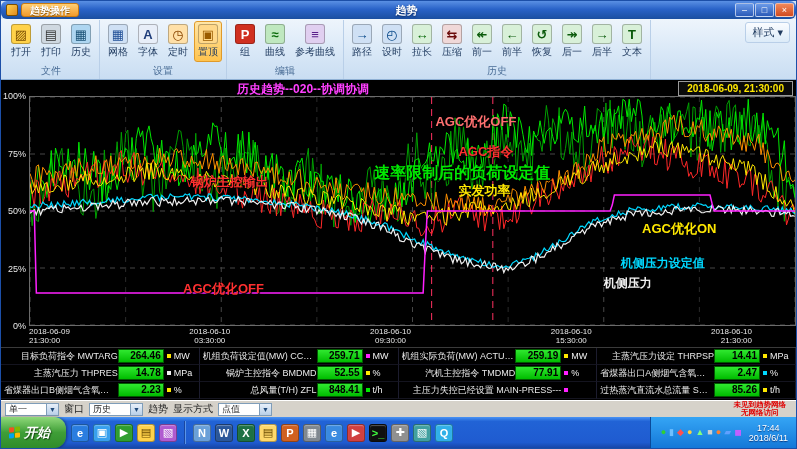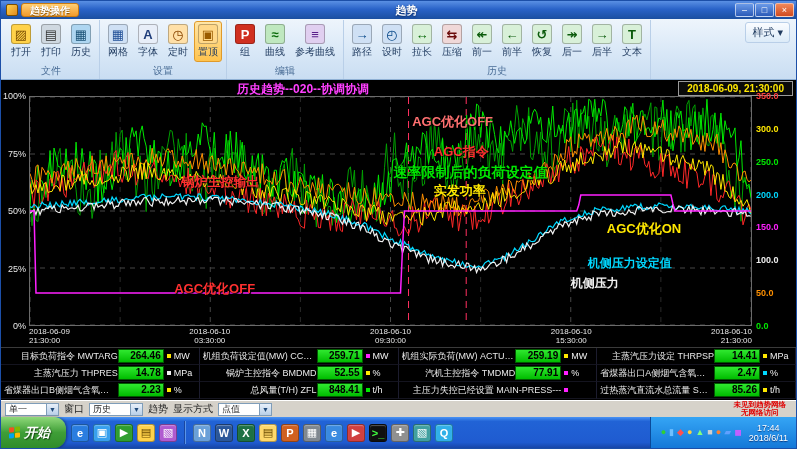--- a/index.html
+++ b/index.html
@@ -3,21 +3,21 @@
 <meta charset="utf-8">
 <style>
   * { box-sizing: border-box; }
   html,body { margin:0; padding:0; background:#70757d; }
   body { font-family:"Liberation Sans","DejaVu Sans",sans-serif; }
   .screen { width:797px; height:449px; display:flex; flex-direction:column; overflow:hidden;
             background:#d6e5f5; border:1px solid #1c4fa8; }
 
   
   .titlebar { height:18px; flex:0 0 18px; background:linear-gradient(180deg,#5a90e4 0%,#2a63c8 45%,#1b4fa0 100%);
-              display:flex; align-items:center; color:#fff; font-size:11px; padding:0 2px; }
+              display:flex; align-items:center; color:#fff; font-size:11px; padding:0 2px;border-radius:6px; }
   .appicon { width:12px; height:12px; background:linear-gradient(135deg,#ffd24a,#e08a20); border:1px solid #7a4e00;
              border-radius:2px; margin:0 3px; }
   .appmenu { background:linear-gradient(180deg,#ffcf73,#f09a2c); border:1px solid #c87a10; border-radius:3px;
              color:#fff; font-weight:bold; padding:0 8px; height:14px; line-height:13px; font-size:10px;
              text-shadow:0 1px 1px #7a4a00; }
   .tbtitle { flex:1; text-align:center; font-weight:bold; text-shadow:0 1px 2px #0a2a60; }
   .wbtn { width:19px; height:14px; margin-left:1px; border:1px solid rgba(255,255,255,.6); border-radius:2px;
           display:flex; align-items:center; justify-content:center; font-size:9px; color:#fff;
           background:linear-gradient(180deg,#6a9ae8,#2a5ab8); }
   .wbtn.close { background:linear-gradient(180deg,#f0885a,#d04a20); }
@@ -256,38 +256,28 @@
             <polyline points="0.0,167.8 2.8,181.8 5.6,198.5 8.3,152.2 11.1,148.8 13.9,191.2 16.7,154.2 19.4,160.3 22.2,170.9 25.0,161.3 27.8,169.8 30.6,188.7 33.3,162.7 36.1,167.5 38.9,183.4 41.7,170.2 44.4,152.7 47.2,145.7 50.0,159.9 52.8,140.4 55.6,185.8 58.3,149.8 61.1,174.3 63.9,134.6 66.7,149.8 69.4,157.7 72.2,169.9 75.0,171.7 77.8,166.1 80.6,156.6 83.3,163.3 86.1,128.7 88.9,167.8 91.7,167.2 94.4,168.5 97.2,145.4 100.0,137.5 102.8,161.8 105.6,129.1 108.3,172.5 111.1,162.1 113.9,150.3 116.7,132.9 119.4,141.9 122.2,138.0 125.0,131.3 127.8,145.5 130.6,137.2 133.3,156.9 136.1,155.1 138.9,124.3 141.7,123.9 144.4,156.1 147.2,149.8 150.0,130.9 152.8,144.7 155.6,146.0 158.3,149.5 161.1,137.1 163.9,149.2 166.7,147.5 169.4,112.4 172.2,142.1 175.0,124.7 177.8,144.3 180.6,131.0 183.3,152.1 186.1,140.9 188.9,117.3 191.7,113.2 194.4,122.4 197.2,116.2 200.0,141.8 202.8,154.9 205.6,140.3 208.3,153.6 211.1,129.2 213.9,145.7 216.7,143.1 219.4,151.5 222.2,140.0 225.0,158.0 227.8,138.6 230.6,115.1 233.3,158.2 236.1,140.5 238.9,123.8 241.7,158.8 244.4,140.2 247.2,167.6 250.0,132.7 252.8,128.8 255.6,158.3 258.3,161.9 261.1,133.8 263.9,156.8 266.7,155.2 269.4,147.5 272.2,170.8 275.0,137.5 277.8,134.9 280.6,171.0 283.3,146.2 286.1,159.1 288.9,163.0 291.7,175.1 294.4,143.6 297.2,142.6 300.0,159.7 302.8,169.3 305.6,153.5 308.3,167.0 311.1,155.0 313.9,165.9 316.7,154.0 319.4,189.2 322.2,146.3 325.0,192.0 327.8,180.8 330.6,184.9 333.3,184.3 336.1,191.7 338.9,164.1 341.7,193.3 344.4,186.3 347.2,180.2 350.0,162.9 352.8,158.3 355.6,199.3 358.3,208.2 361.1,186.4 363.9,189.1 366.7,200.5 369.4,212.0 372.2,193.6 375.0,175.8 377.8,187.1 380.6,200.1 383.3,195.4 386.1,193.2 388.9,208.9 391.7,187.3 394.4,199.8 397.2,221.3 400.0,177.6 402.8,210.5 405.6,190.1 408.3,225.0 411.1,220.3 413.9,191.8 416.7,198.4 419.4,204.6 422.2,196.0 425.0,192.1 427.8,191.2 430.6,195.6 433.3,207.9 436.1,199.0 438.9,231.0 441.7,187.6 444.4,218.9 447.2,225.5 450.0,197.8 452.8,227.0 455.6,233.8 458.3,234.2 461.1,227.4 463.9,199.7 466.7,218.7 469.4,229.4 472.2,239.7 475.0,234.9 477.8,198.6 480.6,238.5 483.3,226.5 486.1,210.6 488.9,226.2 491.7,215.9 494.4,212.1 497.2,219.4 500.0,211.3 502.8,216.8 505.6,240.0 508.3,235.4 511.1,231.8 513.9,237.6 516.7,237.6 519.4,209.0 522.2,221.7 525.0,231.6 527.8,246.3 530.6,208.2 533.3,234.8 536.1,254.8 538.9,249.8 541.7,251.1 544.4,212.4 547.2,233.2 550.0,222.3 552.8,242.4 555.6,229.7 558.3,228.3 561.1,247.5 563.9,210.1 566.7,249.0 569.4,254.2 572.2,211.7 575.0,231.7 577.8,244.9 580.6,219.5 583.3,247.7 586.1,218.2 588.9,259.5 591.7,219.2 594.4,260.7 597.2,252.7 600.0,239.1 602.8,237.5 605.6,255.8 608.3,240.0 611.1,225.2 613.9,222.7 616.7,230.3 619.4,228.7 622.2,228.0 625.0,212.3 627.8,231.5 630.6,201.4 633.3,203.2 636.1,208.0 638.9,238.6 641.7,209.2 644.4,222.5 647.2,195.5 650.0,216.0 652.8,207.8 655.6,190.9 658.3,203.1 661.1,214.9 663.9,181.8 666.7,185.5 669.4,199.7 672.2,211.0 675.0,183.7 677.8,186.6 680.6,182.9 683.3,181.2 686.1,203.2 688.9,200.8 691.7,161.0 694.4,193.3 697.2,187.6 700.0,165.7 702.8,160.1 705.6,192.4 708.3,177.4 711.1,149.0 713.9,142.7 716.7,179.1 719.4,155.7 722.2,152.6 725.0,160.8 727.8,125.1 730.6,129.6 733.3,143.2 736.1,124.3 738.9,139.3 741.7,134.2 744.4,93.2 747.2,98.8 750.0,87.2 752.8,131.8 755.6,118.5 758.3,125.6 761.1,80.6 763.9,91.6 766.7,92.4 769.4,79.2 772.2,90.5 775.0,82.3 777.8,108.8 780.6,92.0 783.3,101.1 786.1,82.4 788.9,85.3 791.7,75.2 794.4,103.1 797.2,86.4 800.0,68.7 802.8,94.8 805.6,80.7 808.3,95.1 811.1,64.4 813.9,72.3 816.7,97.3 819.4,79.9 822.2,79.9 825.0,93.9 827.8,57.0 830.6,49.9 833.3,79.6 836.1,44.3 838.9,49.2 841.7,39.6 844.4,66.6 847.2,75.0 850.0,41.4 852.8,63.2 855.6,86.7 858.3,86.7 861.1,86.6 863.9,80.7 866.7,54.0 869.4,81.8 872.2,63.0 875.0,67.2 877.8,49.8 880.6,87.5 883.3,97.3 886.1,85.5 888.9,79.2 891.7,95.1 894.4,69.7 897.2,88.7 900.0,63.3 902.8,71.9 905.6,99.0 908.3,79.0 911.1,67.9 913.9,89.2 916.7,70.9 919.4,103.9 922.2,96.2 925.0,82.7 927.8,91.8 930.6,117.0 933.3,84.8 936.1,119.4 938.9,79.0 941.7,96.8 944.4,102.1 947.2,117.0 950.0,92.1 952.8,81.6 955.6,126.4 958.3,100.1 961.1,144.7 963.9,115.7 966.7,131.7 969.4,154.0 972.2,155.7 975.0,146.0 977.8,144.9 980.6,152.3 983.3,183.1 986.1,182.5 988.9,164.7 991.7,162.3 994.4,180.4 997.2,186.3 1000.0,181.7" fill="none" stroke="#ff9000" stroke-width="1" vector-effect="non-scaling-stroke"></polyline>
             <polyline points="0.0,189.9 2.8,212.0 5.6,204.0 8.3,192.3 11.1,210.6 13.9,190.2 16.7,205.7 19.4,189.6 22.2,188.2 25.0,209.5 27.8,207.6 30.6,207.0 33.3,197.4 36.1,194.0 38.9,197.2 41.7,205.6 44.4,171.5 47.2,172.7 50.0,204.9 52.8,182.0 55.6,202.4 58.3,199.0 61.1,187.2 63.9,185.9 66.7,170.6 69.4,184.5 72.2,162.6 75.0,191.5 77.8,168.3 80.6,185.9 83.3,192.1 86.1,182.8 88.9,194.1 91.7,194.7 94.4,191.1 97.2,176.4 100.0,191.7 102.8,186.6 105.6,184.8 108.3,183.7 111.1,178.7 113.9,170.6 116.7,184.6 119.4,174.0 122.2,188.3 125.0,179.1 127.8,153.3 130.6,155.9 133.3,162.3 136.1,185.8 138.9,176.8 141.7,149.5 144.4,162.7 147.2,155.1 150.0,179.2 152.8,144.3 155.6,181.0 158.3,144.4 161.1,179.7 163.9,144.7 166.7,158.9 169.4,176.1 172.2,156.2 175.0,176.4 177.8,180.9 180.6,181.4 183.3,166.0 186.1,156.2 188.9,181.4 191.7,157.4 194.4,166.6 197.2,159.1 200.0,172.7 202.8,172.3 205.6,178.1 208.3,181.7 211.1,174.7 213.9,186.3 216.7,182.1 219.4,193.6 222.2,168.9 225.0,194.0 227.8,179.3 230.6,163.1 233.3,173.1 236.1,174.2 238.9,181.6 241.7,197.5 244.4,191.4 247.2,173.9 250.0,183.0 252.8,171.7 255.6,173.5 258.3,176.3 261.1,193.4 263.9,169.5 266.7,182.0 269.4,180.7 272.2,196.9 275.0,199.0 277.8,179.0 280.6,194.0 283.3,199.3 286.1,200.3 288.9,192.3 291.7,180.0 294.4,214.5 297.2,195.9 300.0,185.1 302.8,184.3 305.6,186.5 308.3,200.6 311.1,215.3 313.9,221.5 316.7,192.3 319.4,227.0 322.2,204.9 325.0,221.1 327.8,192.6 330.6,196.8 333.3,218.4 336.1,197.7 338.9,195.4 341.7,207.2 344.4,217.6 347.2,234.3 350.0,203.0 352.8,201.7 355.6,199.6 358.3,225.3 361.1,237.9 363.9,225.2 366.7,202.4 369.4,213.5 372.2,214.7 375.0,235.4 377.8,235.7 380.6,234.6 383.3,206.8 386.1,209.8 388.9,211.9 391.7,244.1 394.4,218.0 397.2,234.1 400.0,219.2 402.8,214.6 405.6,217.9 408.3,245.2 411.1,228.5 413.9,217.7 416.7,222.7 419.4,229.1 422.2,228.9 425.0,247.5 427.8,243.4 430.6,252.0 433.3,222.4 436.1,227.3 438.9,235.2 441.7,259.4 444.4,238.8 447.2,245.4 450.0,259.2 452.8,257.7 455.6,262.5 458.3,238.5 461.1,238.2 463.9,244.1 466.7,272.0 469.4,242.9 472.2,258.0 475.0,239.1 477.8,237.0 480.6,250.7 483.3,241.3 486.1,278.3 488.9,250.0 491.7,273.1 494.4,280.4 497.2,253.5 500.0,256.6 502.8,272.5 505.6,258.3 508.3,258.4 511.1,255.2 513.9,253.5 516.7,252.5 519.4,266.8 522.2,259.3 525.0,266.1 527.8,270.4 530.6,261.0 533.3,253.1 536.1,250.5 538.9,244.4 541.7,276.9 544.4,281.3 547.2,241.3 550.0,257.9 552.8,260.3 555.6,250.4 558.3,262.0 561.1,271.3 563.9,253.7 566.7,253.1 569.4,233.7 572.2,264.5 575.0,233.5 577.8,231.2 580.6,230.5 583.3,240.8 586.1,243.5 588.9,227.6 591.7,252.5 594.4,238.3 597.2,254.2 600.0,242.8 602.8,247.7 605.6,256.9 608.3,242.3 611.1,239.9 613.9,250.3 616.7,243.9 619.4,237.1 622.2,231.5 625.0,245.6 627.8,248.2 630.6,220.8 633.3,230.7 636.1,246.4 638.9,225.0 641.7,210.3 644.4,233.6 647.2,206.8 650.0,236.0 652.8,241.3 655.6,199.7 658.3,228.7 661.1,221.3 663.9,200.5 666.7,220.8 669.4,217.6 672.2,215.3 675.0,222.8 677.8,216.4 680.6,213.4 683.3,209.1 686.1,208.1 688.9,197.8 691.7,178.3 694.4,174.4 697.2,189.1 700.0,192.4 702.8,171.6 705.6,193.5 708.3,177.8 711.1,165.6 713.9,171.5 716.7,158.9 719.4,187.1 722.2,190.3 725.0,187.5 727.8,176.1 730.6,171.1 733.3,149.1 736.1,140.6 738.9,161.2 741.7,137.9 744.4,164.3 747.2,148.9 750.0,166.7 752.8,142.9 755.6,162.2 758.3,134.9 761.1,147.4 763.9,121.6 766.7,147.8 769.4,143.8 772.2,144.5 775.0,141.4 777.8,131.1 780.6,146.5 783.3,121.3 786.1,123.9 788.9,128.9 791.7,129.8 794.4,140.6 797.2,108.5 800.0,127.1 802.8,113.2 805.6,133.0 808.3,121.9 811.1,107.6 813.9,111.6 816.7,96.1 819.4,101.1 822.2,123.3 825.0,93.3 827.8,122.4 830.6,126.1 833.3,131.1 836.1,106.4 838.9,97.9 841.7,123.1 844.4,111.3 847.2,100.2 850.0,133.9 852.8,103.6 855.6,117.6 858.3,108.3 861.1,122.0 863.9,113.1 866.7,119.8 869.4,114.6 872.2,110.3 875.0,109.4 877.8,142.2 880.6,134.2 883.3,114.9 886.1,117.1 888.9,149.6 891.7,138.6 894.4,144.0 897.2,126.7 900.0,157.0 902.8,136.5 905.6,128.0 908.3,140.1 911.1,144.9 913.9,145.1 916.7,159.0 919.4,135.1 922.2,161.8 925.0,154.8 927.8,137.8 930.6,146.4 933.3,141.2 936.1,171.7 938.9,140.6 941.7,162.5 944.4,148.5 947.2,152.3 950.0,192.1 952.8,165.5 955.6,169.6 958.3,202.7 961.1,169.6 963.9,206.3 966.7,207.3 969.4,219.0 972.2,222.5 975.0,196.4 977.8,230.2 980.6,224.4 983.3,235.0 986.1,226.7 988.9,239.6 991.7,232.6 994.4,225.0 997.2,239.2 1000.0,258.1" fill="none" stroke="#ffe800" stroke-width="1" vector-effect="non-scaling-stroke"></polyline>
             <polyline points="0.0,240.8 2.8,242.6 5.6,235.5 8.3,238.6 11.1,245.2 13.9,240.7 16.7,230.5 19.4,235.1 22.2,236.5 25.0,243.2 27.8,231.2 30.6,242.5 33.3,242.3 36.1,231.0 38.9,237.6 41.7,241.1 44.4,227.8 47.2,234.8 50.0,235.3 52.8,239.4 55.6,227.2 58.3,238.8 61.1,226.9 63.9,237.0 66.7,228.4 69.4,224.6 72.2,229.7 75.0,234.0 77.8,226.7 80.6,237.1 83.3,232.3 86.1,235.3 88.9,232.8 91.7,235.0 94.4,230.4 97.2,231.2 100.0,228.1 102.8,221.9 105.6,229.8 108.3,223.5 111.1,233.1 113.9,219.5 116.7,227.2 119.4,220.5 122.2,231.6 125.0,230.7 127.8,229.6 130.6,225.5 133.3,223.0 136.1,224.3 138.9,225.4 141.7,225.6 144.4,223.5 147.2,218.2 150.0,220.1 152.8,215.8 155.6,213.8 158.3,213.3 161.1,220.2 163.9,216.1 166.7,215.1 169.4,227.0 172.2,215.4 175.0,220.1 177.8,224.9 180.6,222.2 183.3,212.7 186.1,216.5 188.9,218.6 191.7,219.1 194.4,218.9 197.2,217.9 200.0,217.8 202.8,212.9 205.6,215.3 208.3,212.6 211.1,224.8 213.9,217.2 216.7,215.9 219.4,214.0 222.2,217.9 225.0,217.7 227.8,217.7 230.6,225.9 233.3,212.6 236.1,212.8 238.9,223.0 241.7,227.1 244.4,227.1 247.2,220.2 250.0,221.6 252.8,215.8 255.6,216.3 258.3,215.6 261.1,217.1 263.9,223.3 266.7,218.2 269.4,230.3 272.2,217.9 275.0,222.3 277.8,222.4 280.6,218.5 283.3,223.5 286.1,231.0 288.9,223.3 291.7,226.9 294.4,223.5 297.2,225.0 300.0,228.6 302.8,230.9 305.6,228.7 308.3,228.6 311.1,231.3 313.9,235.9 316.7,235.6 319.4,225.1 322.2,236.0 325.0,233.6 327.8,236.0 330.6,233.4 333.3,235.9 336.1,238.6 338.9,241.6 341.7,228.5 344.4,236.4 347.2,230.1 350.0,233.8 352.8,238.7 355.6,237.5 358.3,244.6 361.1,234.5 363.9,237.6 366.7,238.0 369.4,246.1 372.2,249.8 375.0,238.8 377.8,241.7 380.6,249.6 383.3,248.4 386.1,245.0 388.9,253.0 391.7,252.3 394.4,243.5 397.2,250.9 400.0,252.6 402.8,246.7 405.6,258.9 408.3,254.3 411.1,257.1 413.9,249.8 416.7,261.8 419.4,263.8 422.2,265.3 425.0,257.0 427.8,265.2 430.6,272.5 433.3,260.7 436.1,274.5 438.9,262.3 441.7,273.4 444.4,273.9 447.2,278.4 450.0,274.6 452.8,281.1 455.6,278.9 458.3,284.8 461.1,280.2 463.9,275.5 466.7,278.1 469.4,293.0 472.2,283.6 475.0,292.4 477.8,290.9 480.6,292.0 483.3,293.9 486.1,300.8 488.9,309.1 491.7,297.4 494.4,305.2 497.2,312.4 500.0,312.6 502.8,311.2 505.6,321.1 508.3,318.8 511.1,323.8 513.9,313.3 516.7,329.9 519.4,317.6 522.2,323.8 525.0,323.2 527.8,335.9 530.6,329.8 533.3,336.9 536.1,334.9 538.9,336.2 541.7,344.0 544.4,340.2 547.2,336.8 550.0,346.7 552.8,344.4 555.6,349.6 558.3,345.9 561.1,354.3 563.9,350.9 566.7,349.5 569.4,356.6 572.2,352.4 575.0,362.2 577.8,353.9 580.6,357.0 583.3,359.1 586.1,362.6 588.9,355.7 591.7,369.2 594.4,370.0 597.2,370.0 600.0,361.5 602.8,371.0 605.6,373.5 608.3,371.5 611.1,369.2 613.9,372.7 616.7,373.5 619.4,373.6 622.2,370.7 625.0,373.6 627.8,372.3 630.6,364.3 633.3,361.1 636.1,358.5 638.9,364.7 641.7,362.5 644.4,355.1 647.2,356.2 650.0,354.1 652.8,353.7 655.6,349.3 658.3,358.0 661.1,342.5 663.9,347.5 666.7,347.0 669.4,340.6 672.2,331.5 675.0,336.8 677.8,336.2 680.6,328.1 683.3,321.6 686.1,328.7 688.9,326.9 691.7,313.3 694.4,316.4 697.2,317.0 700.0,316.2 702.8,309.7 705.6,299.8 708.3,296.6 711.1,302.7 713.9,298.2 716.7,293.3 719.4,283.7 722.2,283.0 725.0,286.9 727.8,279.4 730.6,273.7 733.3,279.1 736.1,268.5 738.9,270.4 741.7,264.4 744.4,273.0 747.2,272.2 750.0,269.7 752.8,268.2 755.6,265.5 758.3,264.2 761.1,257.8 763.9,262.6 766.7,261.3 769.4,250.0 772.2,258.2 775.0,254.6 777.8,258.1 780.6,256.7 783.3,242.7 786.1,245.4 788.9,246.4 791.7,248.5 794.4,241.2 797.2,242.3 800.0,246.5 802.8,245.6 805.6,247.7 808.3,247.9 811.1,251.4 813.9,246.6 816.7,250.6 819.4,245.9 822.2,238.3 825.0,248.1 827.8,238.5 830.6,243.1 833.3,236.8 836.1,239.0 838.9,235.3 841.7,237.2 844.4,245.5 847.2,234.1 850.0,246.1 852.8,244.0 855.6,247.3 858.3,243.7 861.1,241.5 863.9,244.8 866.7,236.7 869.4,239.0 872.2,232.6 875.0,234.2 877.8,235.5 880.6,237.8 883.3,236.8 886.1,242.4 888.9,240.9 891.7,236.8 894.4,246.5 897.2,244.7 900.0,240.8 902.8,240.0 905.6,244.2 908.3,243.4 911.1,236.9 913.9,238.9 916.7,235.4 919.4,245.0 922.2,241.0 925.0,243.5 927.8,245.9 930.6,243.1 933.3,243.1 936.1,237.8 938.9,247.0 941.7,237.8 944.4,243.4 947.2,247.2 950.0,248.3 952.8,248.6 955.6,250.8 958.3,242.5 961.1,239.0 963.9,238.9 966.7,246.6 969.4,247.5 972.2,243.2 975.0,250.7 977.8,241.4 980.6,253.8 983.3,242.0 986.1,255.2 988.9,245.1 991.7,252.0 994.4,243.8 997.2,252.4 1000.0,256.8" fill="none" stroke="#00d8ff" stroke-width="1.2" vector-effect="non-scaling-stroke"></polyline>
             <polyline points="0.0,255.0 2.8,251.0 5.6,247.2 8.3,257.6 11.1,243.6 13.9,258.2 16.7,246.5 19.4,247.5 22.2,243.5 25.0,244.8 27.8,239.1 30.6,245.6 33.3,238.3 36.1,250.4 38.9,252.8 41.7,253.5 44.4,236.7 47.2,243.2 50.0,241.2 52.8,246.7 55.6,244.0 58.3,243.0 61.1,245.2 63.9,243.8 66.7,237.6 69.4,249.8 72.2,249.5 75.0,244.2 77.8,240.4 80.6,232.6 83.3,234.2 86.1,233.4 88.9,246.5 91.7,231.9 94.4,241.4 97.2,239.2 100.0,237.0 102.8,243.2 105.6,237.1 108.3,226.6 111.1,234.8 113.9,230.3 116.7,245.1 119.4,239.2 122.2,239.8 125.0,230.0 127.8,224.4 130.6,226.9 133.3,237.8 136.1,227.0 138.9,238.2 141.7,226.7 144.4,226.5 147.2,237.4 150.0,228.7 152.8,235.5 155.6,227.7 158.3,220.9 161.1,220.7 163.9,228.1 166.7,236.2 169.4,239.4 172.2,221.7 175.0,227.4 177.8,224.1 180.6,232.5 183.3,230.5 186.1,237.5 188.9,221.2 191.7,236.6 194.4,229.4 197.2,233.9 200.0,231.6 202.8,226.2 205.6,219.6 208.3,229.9 211.1,227.9 213.9,226.9 216.7,236.1 219.4,221.5 222.2,223.1 225.0,229.5 227.8,229.2 230.6,223.2 233.3,220.2 236.1,234.7 238.9,224.9 241.7,232.1 244.4,230.2 247.2,223.4 250.0,218.2 252.8,224.6 255.6,219.9 258.3,220.0 261.1,220.6 263.9,236.7 266.7,226.5 269.4,228.3 272.2,219.3 275.0,227.9 277.8,230.1 280.6,237.1 283.3,223.0 286.1,222.7 288.9,230.9 291.7,228.4 294.4,231.6 297.2,235.0 300.0,230.6 302.8,228.7 305.6,233.1 308.3,234.7 311.1,234.0 313.9,226.8 316.7,233.4 319.4,244.8 322.2,235.8 325.0,230.7 327.8,230.5 330.6,243.8 333.3,245.2 336.1,233.8 338.9,232.9 341.7,231.7 344.4,231.6 347.2,243.0 350.0,239.5 352.8,249.4 355.6,252.3 358.3,235.8 361.1,253.1 363.9,247.0 366.7,239.6 369.4,239.2 372.2,240.2 375.0,256.8 377.8,247.4 380.6,254.3 383.3,242.4 386.1,248.8 388.9,249.0 391.7,259.3 394.4,248.7 397.2,254.6 400.0,262.0 402.8,254.9 405.6,265.8 408.3,250.7 411.1,268.5 413.9,268.7 416.7,254.4 419.4,255.1 422.2,259.0 425.0,258.2 427.8,261.0 430.6,271.5 433.3,278.7 436.1,267.8 438.9,280.3 441.7,266.8 444.4,275.8 447.2,288.3 450.0,288.3 452.8,276.0 455.6,274.5 458.3,291.3 461.1,281.0 463.9,284.5 466.7,296.0 469.4,296.2 472.2,299.6 475.0,289.1 477.8,304.5 480.6,299.5 483.3,315.1 486.1,316.5 488.9,317.3 491.7,309.4 494.4,312.2 497.2,313.7 500.0,327.7 502.8,330.6 505.6,321.1 508.3,319.9 511.1,325.5 513.9,324.5 516.7,342.2 519.4,327.6 522.2,327.9 525.0,332.9 527.8,338.9 530.6,336.4 533.3,336.8 536.1,351.3 538.9,339.8 541.7,350.1 544.4,344.4 547.2,344.9 550.0,350.9 552.8,364.1 555.6,347.3 558.3,361.4 561.1,352.2 563.9,365.7 566.7,362.2 569.4,353.2 572.2,370.4 575.0,355.7 577.8,366.3 580.6,372.2 583.3,368.9 586.1,369.4 588.9,374.3 591.7,366.1 594.4,359.7 597.2,372.9 600.0,375.7 602.8,375.1 605.6,363.8 608.3,364.9 611.1,380.2 613.9,376.3 616.7,370.0 619.4,384.8 622.2,374.6 625.0,380.1 627.8,372.1 630.6,379.2 633.3,376.2 636.1,370.3 638.9,364.8 641.7,362.4 644.4,362.5 647.2,371.3 650.0,367.3 652.8,364.5 655.6,349.4 658.3,350.7 661.1,362.8 663.9,343.3 666.7,352.1 669.4,350.6 672.2,351.1 675.0,341.7 677.8,338.9 680.6,338.7 683.3,326.8 686.1,335.5 688.9,320.4 691.7,326.2 694.4,332.6 697.2,322.1 700.0,322.6 702.8,319.8 705.6,317.3 708.3,306.3 711.1,305.4 713.9,297.6 716.7,297.2 719.4,297.5 722.2,291.2 725.0,299.9 727.8,289.9 730.6,288.5 733.3,278.1 736.1,278.9 738.9,284.5 741.7,273.8 744.4,275.4 747.2,284.3 750.0,274.7 752.8,275.2 755.6,267.4 758.3,278.7 761.1,262.2 763.9,265.1 766.7,268.4 769.4,262.4 772.2,270.0 775.0,263.2 777.8,270.1 780.6,250.0 783.3,251.2 786.1,253.7 788.9,260.2 791.7,249.8 794.4,251.4 797.2,249.7 800.0,260.3 802.8,252.6 805.6,246.5 808.3,260.8 811.1,261.5 813.9,251.5 816.7,255.2 819.4,256.8 822.2,254.6 825.0,259.2 827.8,255.7 830.6,247.1 833.3,253.3 836.1,253.4 838.9,257.7 841.7,243.8 844.4,240.3 847.2,243.3 850.0,249.8 852.8,247.9 855.6,241.8 858.3,245.4 861.1,241.1 863.9,251.1 866.7,242.3 869.4,242.1 872.2,247.9 875.0,250.0 877.8,253.7 880.6,253.8 883.3,251.6 886.1,251.5 888.9,251.7 891.7,237.0 894.4,248.9 897.2,245.5 900.0,238.7 902.8,241.8 905.6,243.0 908.3,254.2 911.1,249.0 913.9,240.0 916.7,253.9 919.4,238.8 922.2,249.0 925.0,246.1 927.8,250.3 930.6,257.9 933.3,241.0 936.1,255.8 938.9,248.8 941.7,241.2 944.4,251.2 947.2,247.2 950.0,256.5 952.8,252.0 955.6,249.2 958.3,251.9 961.1,248.8 963.9,249.8 966.7,252.1 969.4,261.5 972.2,261.7 975.0,246.1 977.8,244.6 980.6,258.2 983.3,255.8 986.1,252.3 988.9,255.7 991.7,249.5 994.4,261.7 997.2,260.3 1000.0,261.6" fill="none" stroke="#f0f0f0" stroke-width="1.2" vector-effect="non-scaling-stroke"></polyline>
             <polyline points="0.0,250.0 2.8,250.0 5.6,250.0 8.3,430.0 11.1,430.0 13.9,430.0 16.7,430.0 19.4,430.0 22.2,430.0 25.0,430.0 27.8,430.0 30.6,430.0 33.3,430.0 36.1,430.0 38.9,430.0 41.7,430.0 44.4,430.0 47.2,430.0 50.0,430.0 52.8,430.0 55.6,430.0 58.3,430.0 61.1,430.0 63.9,430.0 66.7,430.0 69.4,430.0 72.2,430.0 75.0,430.0 77.8,430.0 80.6,430.0 83.3,430.0 86.1,430.0 88.9,430.0 91.7,430.0 94.4,430.0 97.2,430.0 100.0,430.0 102.8,430.0 105.6,430.0 108.3,430.0 111.1,430.0 113.9,430.0 116.7,430.0 119.4,430.0 122.2,430.0 125.0,430.0 127.8,430.0 130.6,430.0 133.3,430.0 136.1,430.0 138.9,430.0 141.7,430.0 144.4,430.0 147.2,430.0 150.0,430.0 152.8,430.0 155.6,430.0 158.3,430.0 161.1,430.0 163.9,430.0 166.7,430.0 169.4,430.0 172.2,430.0 175.0,430.0 177.8,430.0 180.6,430.0 183.3,430.0 186.1,430.0 188.9,430.0 191.7,430.0 194.4,430.0 197.2,430.0 200.0,430.0 202.8,430.0 205.6,430.0 208.3,430.0 211.1,430.0 213.9,430.0 216.7,430.0 219.4,430.0 222.2,430.0 225.0,430.0 227.8,430.0 230.6,430.0 233.3,430.0 236.1,430.0 238.9,430.0 241.7,430.0 244.4,430.0 247.2,430.0 250.0,430.0 252.8,430.0 255.6,430.0 258.3,430.0 261.1,430.0 263.9,430.0 266.7,430.0 269.4,430.0 272.2,430.0 275.0,430.0 277.8,430.0 280.6,430.0 283.3,430.0 286.1,430.0 288.9,430.0 291.7,430.0 294.4,430.0 297.2,430.0 300.0,430.0 302.8,430.0 305.6,430.0 308.3,430.0 311.1,430.0 313.9,430.0 316.7,430.0 319.4,430.0 322.2,430.0 325.0,430.0 327.8,430.0 330.6,430.0 333.3,430.0 336.1,430.0 338.9,430.0 341.7,430.0 344.4,430.0 347.2,430.0 350.0,430.0 352.8,430.0 355.6,430.0 358.3,430.0 361.1,430.0 363.9,430.0 366.7,430.0 369.4,430.0 372.2,430.0 375.0,430.0 377.8,430.0 380.6,430.0 383.3,430.0 386.1,430.0 388.9,430.0 391.7,430.0 394.4,430.0 397.2,430.0 400.0,430.0 402.8,430.0 405.6,430.0 408.3,430.0 411.1,430.0 413.9,430.0 416.7,430.0 419.4,430.0 422.2,430.0 425.0,430.0 427.8,430.0 430.6,430.0 433.3,430.0 436.1,430.0 438.9,430.0 441.7,430.0 444.4,430.0 447.2,430.0 450.0,430.0 452.8,430.0 455.6,430.0 458.3,430.0 461.1,430.0 463.9,430.0 466.7,430.0 469.4,430.0 472.2,430.0 475.0,430.0 477.8,430.0 480.6,430.0 483.3,430.0 486.1,430.0 488.9,430.0 491.7,430.0 494.4,430.0 497.2,430.0 500.0,430.0 502.8,430.0 505.6,430.0 508.3,430.0 511.1,430.0 513.9,430.0 516.7,330.0 519.4,250.0 522.2,250.0 525.0,250.0 527.8,250.0 530.6,250.0 533.3,250.0 536.1,250.0 538.9,250.0 541.7,250.0 544.4,250.0 547.2,250.0 550.0,250.0 552.8,250.0 555.6,250.0 558.3,250.0 561.1,250.0 563.9,250.0 566.7,250.0 569.4,250.0 572.2,250.0 575.0,250.0 577.8,250.0 580.6,250.0 583.3,250.0 586.1,250.0 588.9,250.0 591.7,250.0 594.4,250.0 597.2,250.0 600.0,250.0 602.8,250.0 605.6,250.0 608.3,250.0 611.1,250.0 613.9,250.0 616.7,250.0 619.4,250.0 622.2,250.0 625.0,250.0 627.8,250.0 630.6,250.0 633.3,250.0 636.1,250.0 638.9,250.0 641.7,250.0 644.4,250.0 647.2,250.0 650.0,250.0 652.8,250.0 655.6,250.0 658.3,250.0 661.1,250.0 663.9,250.0 666.7,250.0 669.4,250.0 672.2,250.0 675.0,250.0 677.8,250.0 680.6,250.0 683.3,250.0 686.1,250.0 688.9,250.0 691.7,250.0 694.4,250.0 697.2,250.0 700.0,250.0 702.8,250.0 705.6,250.0 708.3,250.0 711.1,250.0 713.9,250.0 716.7,250.0 719.4,250.0 722.2,250.0 725.0,250.0 727.8,250.0 730.6,250.0 733.3,250.0 736.1,250.0 738.9,250.0 741.7,250.0 744.4,250.0 747.2,250.0 750.0,250.0 752.8,250.0 755.6,250.0 758.3,250.0 761.1,237.0 763.9,215.0 766.7,215.0 769.4,215.0 772.2,215.0 775.0,215.0 777.8,215.0 780.6,215.0 783.3,215.0 786.1,215.0 788.9,215.0 791.7,215.0 794.4,215.0 797.2,215.0 800.0,215.0 802.8,215.0 805.6,215.0 808.3,215.0 811.1,215.0 813.9,215.0 816.7,215.0 819.4,215.0 822.2,215.0 825.0,215.0 827.8,215.0 830.6,215.0 833.3,215.0 836.1,215.0 838.9,215.0 841.7,215.0 844.4,215.0 847.2,215.0 850.0,215.0 852.8,215.0 855.6,215.0 858.3,215.0 861.1,215.0 863.9,215.0 866.7,215.0 869.4,215.0 872.2,215.0 875.0,215.0 877.8,215.0 880.6,215.0 883.3,215.0 886.1,215.0 888.9,215.0 891.7,234.4 894.4,250.0 897.2,250.0 900.0,250.0 902.8,250.0 905.6,250.0 908.3,250.0 911.1,250.0 913.9,250.0 916.7,250.0 919.4,250.0 922.2,250.0 925.0,250.0 927.8,250.0 930.6,250.0 933.3,250.0 936.1,250.0 938.9,250.0 941.7,250.0 944.4,250.0 947.2,250.0 950.0,250.0 952.8,250.0 955.6,250.0 958.3,250.0 961.1,250.0 963.9,250.0 966.7,250.0 969.4,250.0 972.2,250.0 975.0,250.0 977.8,250.0 980.6,250.0 983.3,250.0 986.1,250.0 988.9,250.0 991.7,250.0 994.4,250.0 997.2,250.0 1000.0,250.0" fill="none" stroke="#ff20ff" stroke-width="1.5" vector-effect="non-scaling-stroke"></polyline>
           </svg>
         <div id="anno">
             <div class="anno" style="left: 21%; top: 13%; color: rgb(255, 48, 48); font-size: 13px; margin-top: 48px;">锅炉主控输出</div>
             <div class="anno" style="left: 53%; top: 8%; color: rgb(255, 112, 112); font-size: 13px;">AGC优化OFF</div>
             <div class="anno" style="left: 56%; top: 21%; color: rgb(255, 48, 48); font-size: 13px;">AGC指令</div>
-            <div class="anno" style="left: 45%; top: 30%; color: rgb(0, 232, 0); font-size: 14px; padding-left: 39px;">速率限制后的负荷设定值</div>
+            <div class="anno" style="left: 45%; top: 30%; color: rgb(0, 232, 0); font-size: 16px;">速率限制后的负荷设定值</div>
             <div class="anno" style="left: 56%; top: 38%; color: rgb(255, 232, 0); font-size: 13px;">实发功率</div>
             <div class="anno" style="left: 80%; top: 55%; color: rgb(255, 232, 0); font-size: 13px;">AGC优化ON</div>
             <div class="anno" style="left: 75%; top: 70%; color: rgb(0, 216, 255); font-size: 12px; margin-left: 17px;">机侧压力设定值</div>
             <div class="anno" style="left: 75%; top: 79%; color: rgb(240, 240, 240); font-size: 12px;">机侧压力</div>
             <div class="anno" style="left: 20%; top: 81%; color: rgb(255, 48, 48); font-size: 13px;">AGC优化OFF</div>
           </div>
       </div>
-      <div class="yaxis-right" id="yr">
-          <div class="yrlab" style="top: 0%; color: rgb(255, 64, 64);">350.0</div>
-          <div class="yrlab" style="top: 14.2857%; color: rgb(255, 232, 0);">300.0</div>
-          <div class="yrlab" style="top: 28.5714%; color: rgb(0, 232, 0);">250.0</div>
-          <div class="yrlab" style="top: 42.8571%; color: rgb(0, 216, 255);">200.0</div>
-          <div class="yrlab" style="top: 57.1429%; color: rgb(255, 32, 255);">150.0</div>
-          <div class="yrlab" style="top: 71.4286%; color: rgb(240, 240, 240);">100.0</div>
-          <div class="yrlab" style="top: 85.7143%; color: rgb(255, 144, 0);">50.0</div>
-          <div class="yrlab" style="top: 100%; color: rgb(0, 232, 0);">0.0</div>
-        </div>
     </div>
     <div class="xaxis-row">
       <div class="xsp-l"></div>
       <div class="xaxis" id="xa">
           <div class="xlab first" style="left: 0%;">
             <div>2018-06-09</div>
             <div>21:30:00</div>
           </div>
           <div class="xlab" style="left: 25%;">
             <div>2018-06-10</div>

